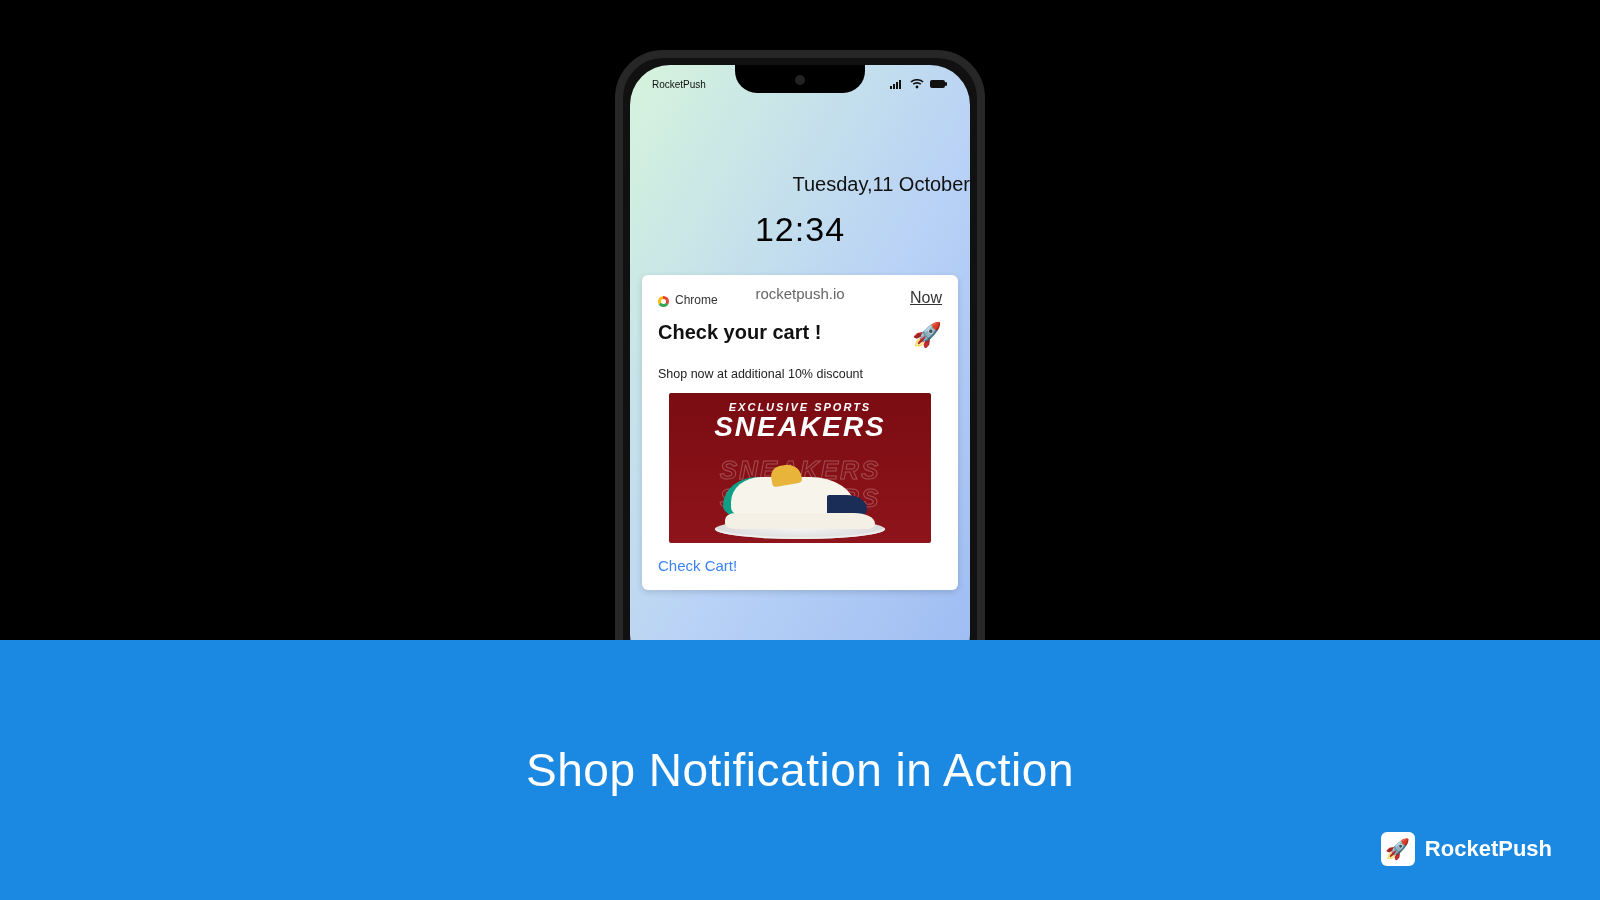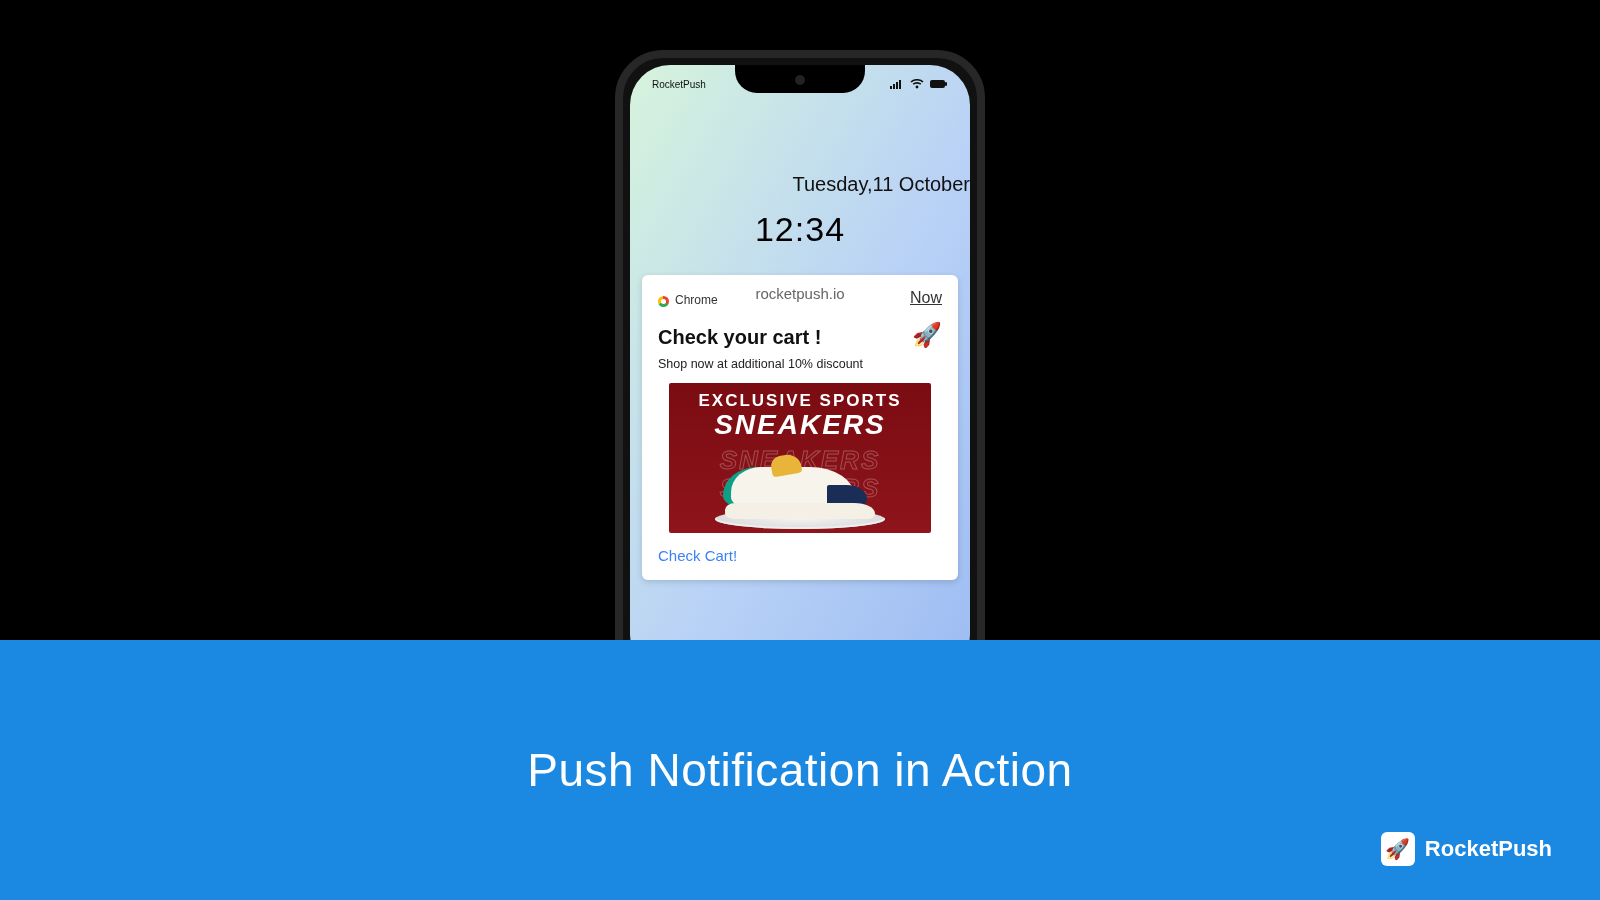--- a/index.html
+++ b/index.html
@@ -143,39 +143,39 @@
   }
   .notif-head .chrome-dot::after{
     content:"";position:absolute;inset:3px;background:#fff;border-radius:50%;
   }
   .notif-domain {
     position:absolute; left:50%; top:-4px; transform:translateX(-50%);
     font-size: 15px; color:#666;
   }
   .notif-time { margin-left:auto; font-size:16px;text-decoration:underline; }
 
-  .notif-titlebar { display:flex; align-items:flex-end; justify-content:space-between; }
+  .notif-titlebar { display:flex; align-items:flex-start; justify-content:space-between; }
   .notif-title { font-size: 20px; font-weight: 700; }
   .notif-rocket { font-size: 24px; }
-  .notif-body { font-size: 12.5px; margin-top: 8px; color:#222; }
+  .notif-body { font-size: 12.5px; margin-top: 18px; color:#222; }
 
   .promo {
     margin: 12px auto 0 auto;
     width: 92%;
     height: 150px;
     background: linear-gradient(#7a0c12,#8f141b);
     border-radius: 2px;
     position: relative;
     overflow: hidden;
     display:flex; flex-direction:column; align-items:center;
     padding-top:8px;
   }
   .promo-line1 {
-    color:#fff; font-weight:800; 
-    font-size:17px; letter-spacing:2px;
+    color:#fff; font-weight:800; font-style:italic;
+    font-size:11px; letter-spacing:2px;
   }
   .promo-line2 {
     color:#fff; font-weight:900; font-style:italic;
     font-size:28px; letter-spacing:2px; line-height:1;
   }
   .promo .ghost {
     position:absolute; left:0; right:0; text-align:center;
     color: rgba(255,255,255,0.0);
     -webkit-text-stroke: 1px rgba(255,255,255,0.25);
     font-weight:900; font-style:italic; letter-spacing:2px;
@@ -294,18 +294,18 @@
           </div>
         </div>
 
         <div class="notif-cta">Check Cart!</div>
       </div>
     </div>
   </div>
 </div>
 
 <div class="banner">
-  <div class="banner-title">Push Notification in Action</div>
+  <div class="banner-title">Shop Notification in Action</div>
   <div class="banner-brand">
     <div class="brand-badge">🚀</div>
     <div class="brand-text">RocketPush</div>
   </div>
 </div>
 
 </body></html>

